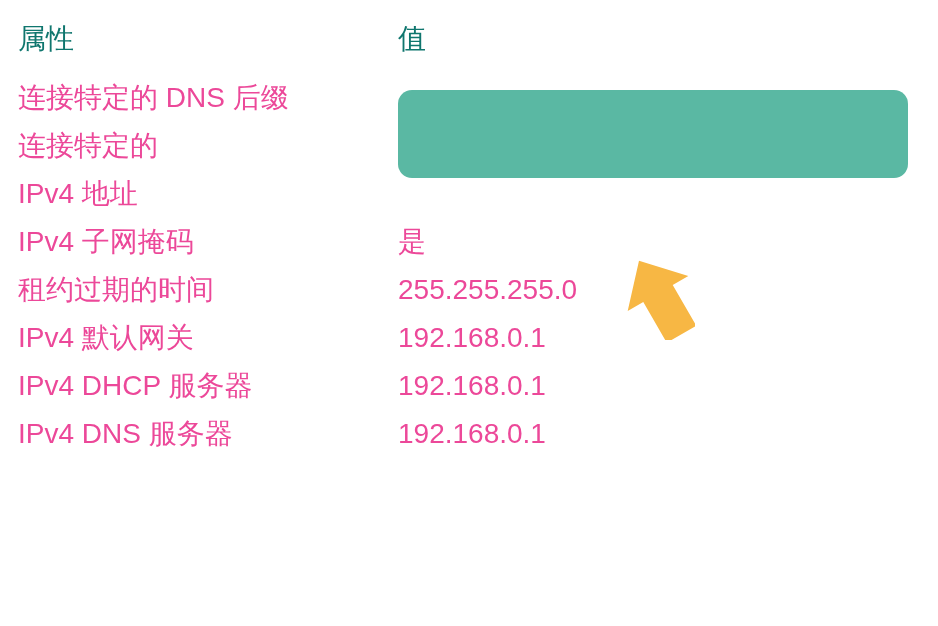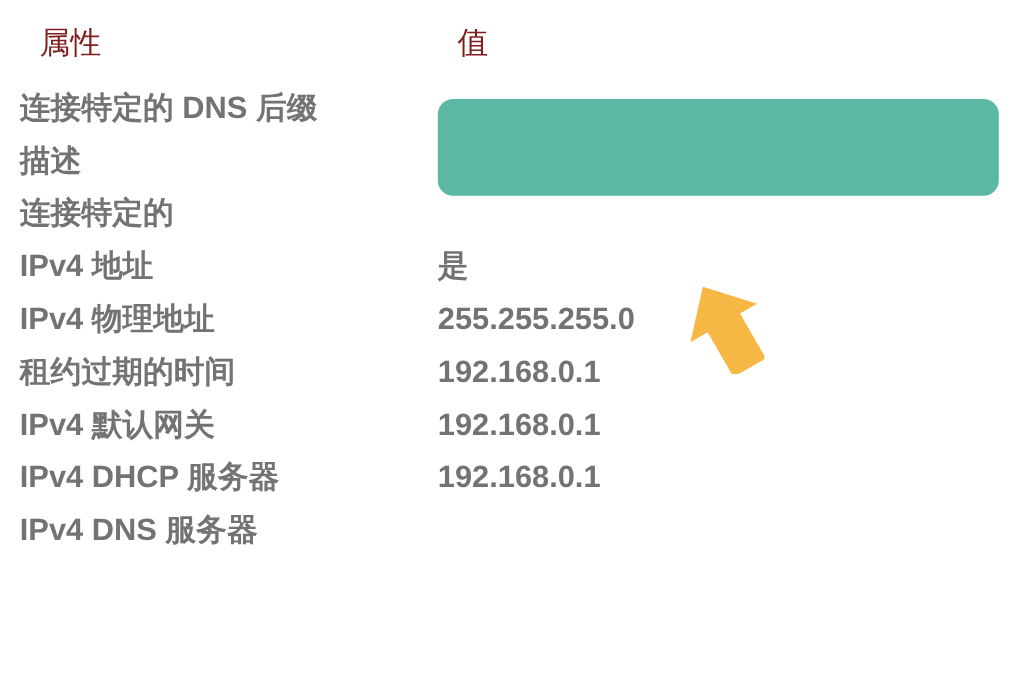--- a/index.html
+++ b/index.html
@@ -22,30 +22,29 @@
     }
     .col-label {
       width: 380px;
       flex-shrink: 0;
     }
     .col-value {
       flex: 1;
     }
     .header-row {
       font-size: 28px;
-      color: #7f1d1d;
+      color: #0f766e;
       font-weight: 400;
       padding-bottom: 8px;
       margin-bottom: 8px;
-      margin-left: 18px;
     }
     .row {
       font-size: 28px;
-      color: #737373;
-      font-weight: 700;
+      color: #ec4899;
+      font-weight: 400;
       line-height: 1.7;
       height: 48px;
       display: flex;
       align-items: center;
     }
     .redacted-block {
       position: absolute;
       left: 398px;
       top: 90px;
       width: 510px;
@@ -62,24 +61,23 @@
       pointer-events: none;
     }
   </style>
 </head>
 <body>
 
 <div class="container">
   <div class="col-label">
     <div class="header-row">属性</div>
     <div class="row">连接特定的 DNS 后缀</div>
-    <div class="row">描述</div>
     <div class="row">连接特定的</div>
     <div class="row">IPv4 地址</div>
-    <div class="row">IPv4 物理地址</div>
+    <div class="row">IPv4 子网掩码</div>
     <div class="row">租约过期的时间</div>
     <div class="row">IPv4 默认网关</div>
     <div class="row">IPv4 DHCP 服务器</div>
     <div class="row">IPv4 DNS 服务器</div>
     <div class="row"></div>
   </div>
   <div class="col-value">
     <div class="header-row">值</div>
     <div class="row"></div>
     <div class="row"></div>

